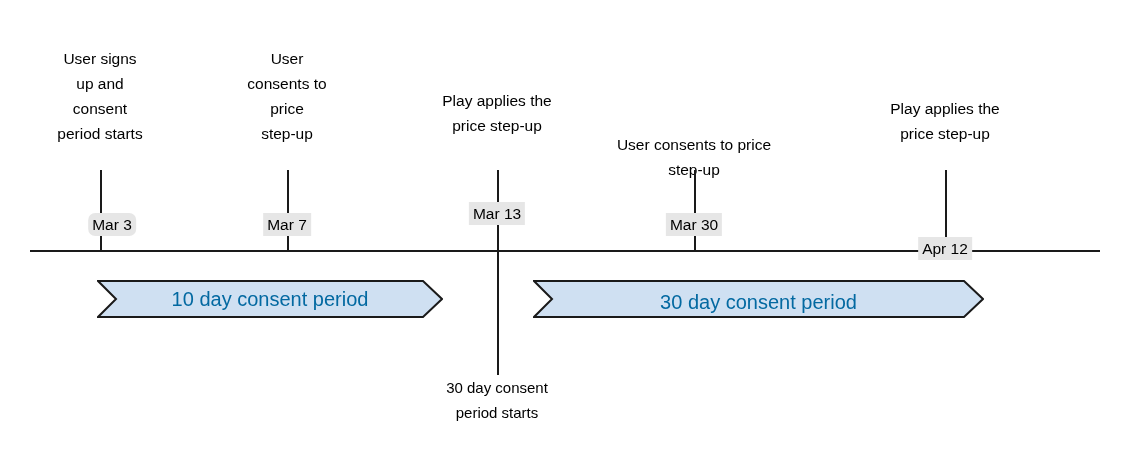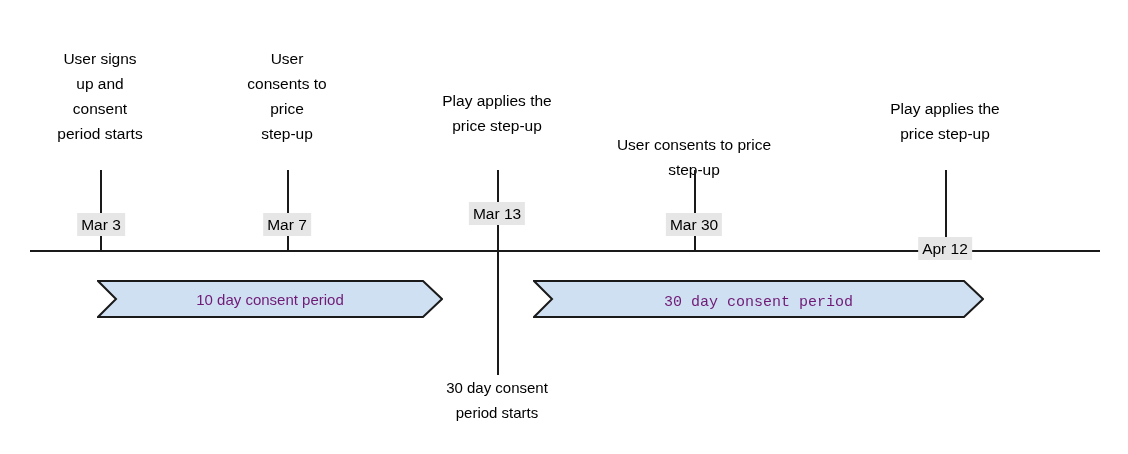--- a/index.html
+++ b/index.html
@@ -78,38 +78,38 @@
   }
   .period-bar .bar-text {
     position: absolute;
     left: 0;
     right: 0;
     top: 0;
     bottom: 0;
     display: flex;
     align-items: center;
     justify-content: center;
-    font-size: 15px;
-    color: #701a75;
+    font-size: 20px;
+    color: #0369a1;
     pointer-events: none;
   }
 </style>
 </head>
 <body>
 
 <div id="canvas">
 
   <div class="axis-line"></div>
 
   <div class="event-label" style="left:100px; top:46px;">User signs
 up and
 consent
 period starts</div>
   <div class="tick" style="left:100px; top:170px; height:82px;"></div>
-  <div class="date-chip" style="left:101px; top:213px;">Mar 3</div>
+  <div class="date-chip" style="left:112px; top:213px;border-radius:7px;">Mar 3</div>
 
   <div class="event-label" style="left:287px; top:46px;">User
 consents to
 price
 step-up</div>
   <div class="tick" style="left:287px; top:170px; height:82px;"></div>
   <div class="date-chip" style="left:287px; top:213px;">Mar 7</div>
 
   <div class="event-label" style="left:497px; top:88px;">Play applies the
 price step-up</div>
@@ -130,20 +130,20 @@
   <div class="below-label" style="left:497px; top:375px;">30 day consent
 period starts</div>
 
   <div class="period-bar" style="left:97px; top:280px; width:346px; height:38px;">
     <svg width="346" height="38" viewBox="0 0 346 38">
       <polygon points="1,1 326,1 345,19 326,37 1,37 19,19" fill="#cfe0f2" stroke="#1a1a1a" stroke-width="2" stroke-linejoin="miter"></polygon>
     </svg>
     <div class="bar-text">10 day consent period</div>
   </div>
 
-  <div class="period-bar" style="left:533px; top:280px; width:451px; height:44px;font-family:Liberation Mono, monospace;">
+  <div class="period-bar" style="left:533px; top:280px; width:451px; height:44px;">
     <svg width="451" height="38" viewBox="0 0 451 38">
       <polygon points="1,1 431,1 450,19 431,37 1,37 19,19" fill="#cfe0f2" stroke="#1a1a1a" stroke-width="2" stroke-linejoin="miter"></polygon>
     </svg>
     <div class="bar-text">30 day consent period</div>
   </div>
 
 </div>
 
 </body></html>

